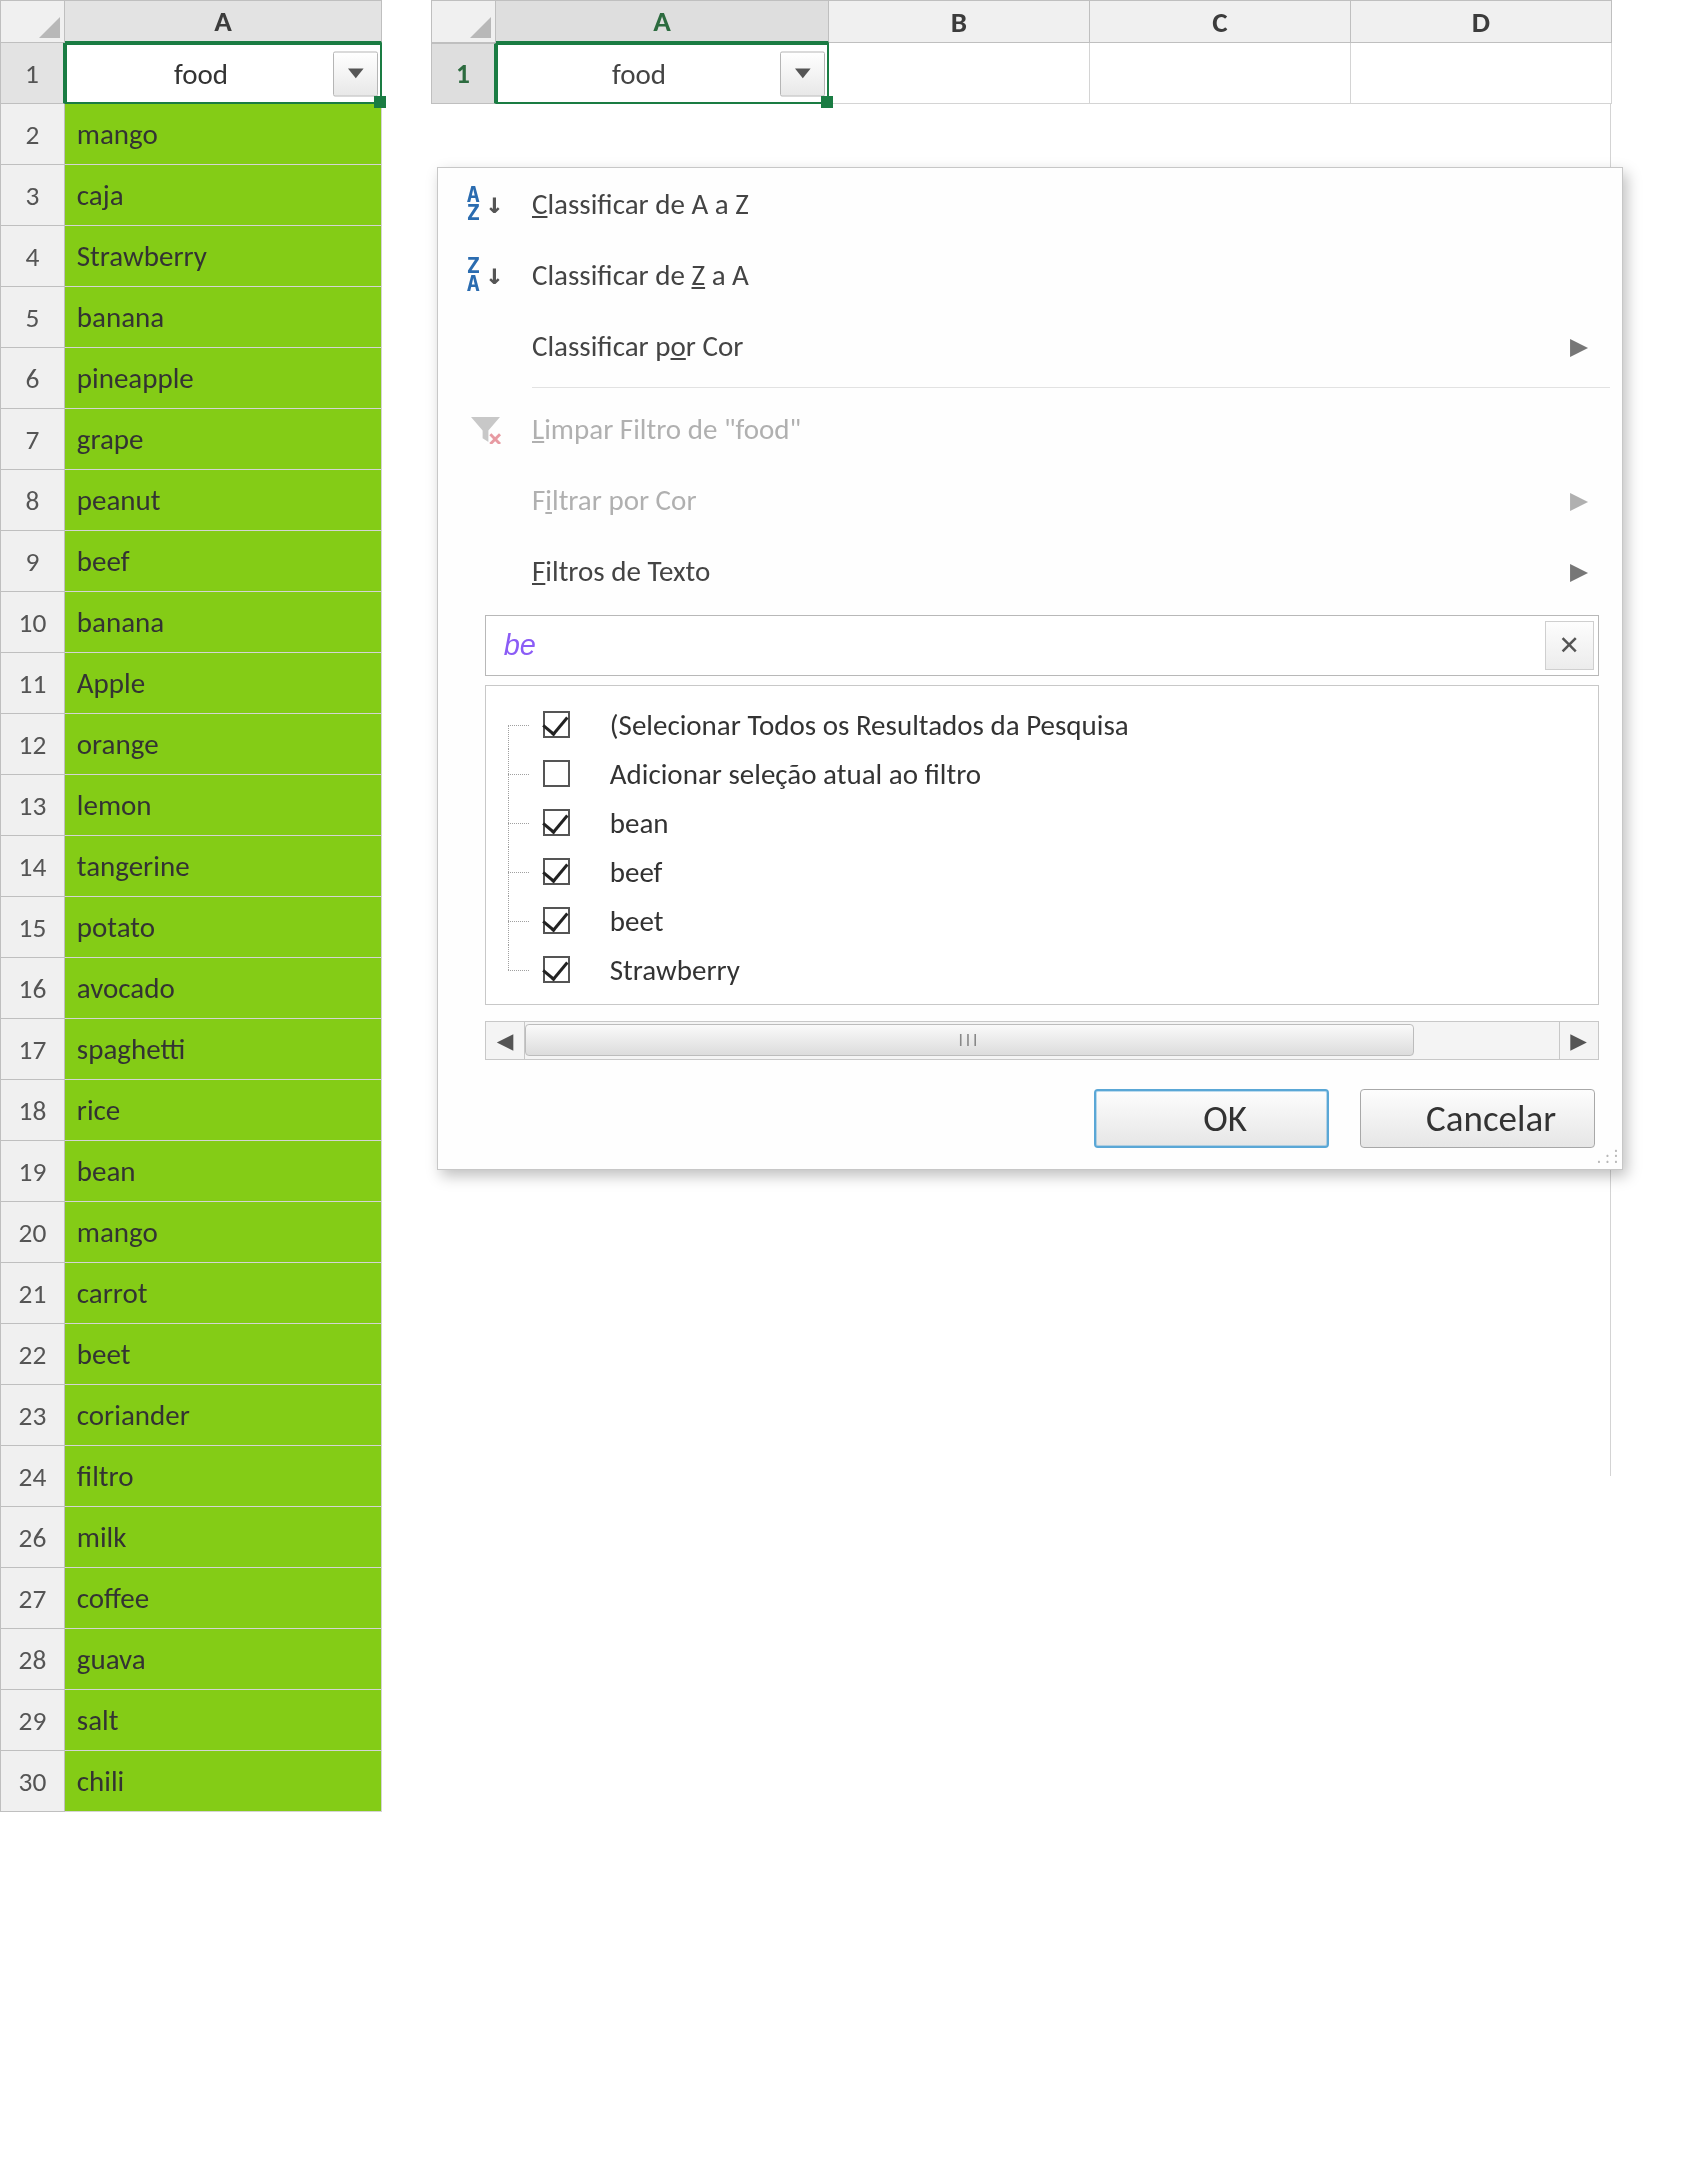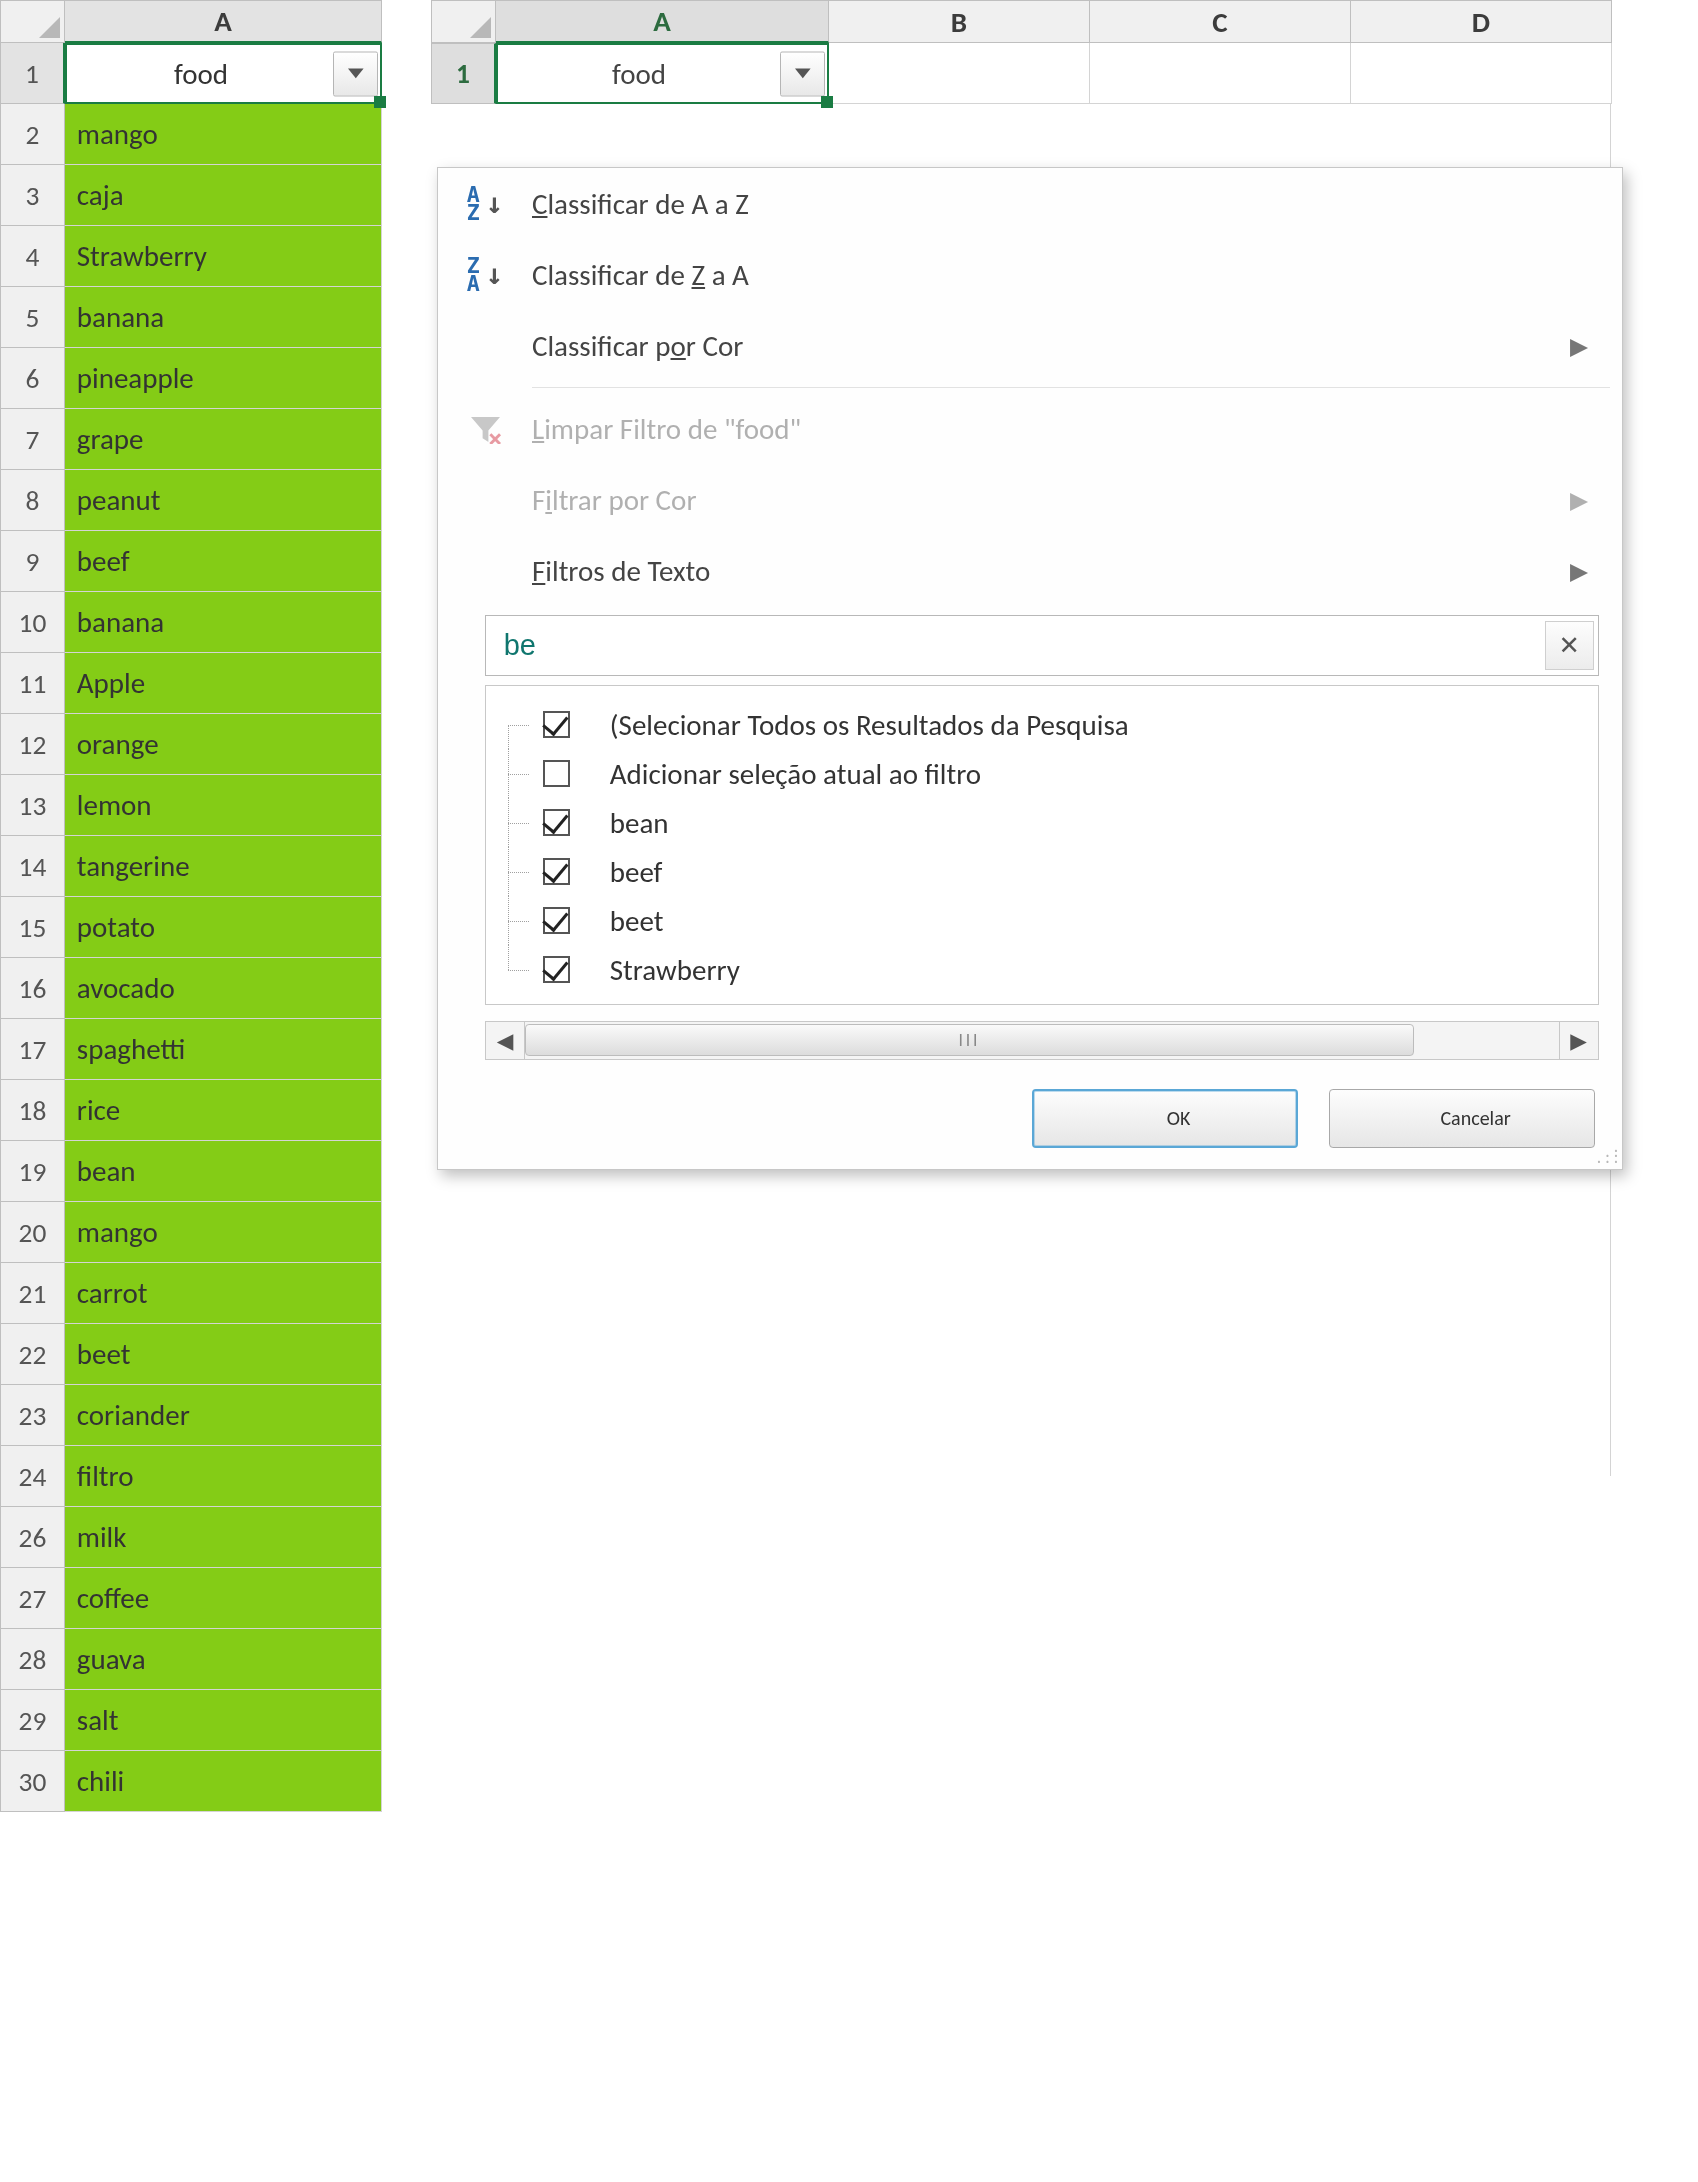--- a/index.html
+++ b/index.html
@@ -181,21 +181,21 @@
 
   .search-wrap{
     margin:7.8px 23.5px 9.8px 47px;
     height:61px;
     border:1px solid #b8b8b8;
     background:#fff;
     display:flex;align-items:center;
     padding:0 3.9px 0 15.7px;
   }
   .search-wrap input{
-    flex:1;border:none;outline:none;font-size:29px;color:#0f766e;background:transparent;
+    flex:1;border:none;outline:none;font-size:29px;color:#8b5cf6;background:transparent;font-style:italic;
   }
   .clear-x{
     width:49px;height:49px;border:1px solid #cfcfcf;background:linear-gradient(#fdfdfd,#ececec);
     display:flex;align-items:center;justify-content:center;font-size:25.5px;color:#555;
   }
 
   .tree-box{
     margin:0 23.5px 0 47px;
     border:1px solid #c8c8c8;
     background:#fff;
@@ -227,23 +227,23 @@
   }
   .hs-btn{ width:39px;height:100%;display:flex;align-items:center;justify-content:center;border-right:1px solid #c8c8c8;color:#555;font-size:21.6px;}
   .hs-btn.r{ border-left:1px solid #c8c8c8;border-right:none;}
   .hs-track{ flex:1;position:relative;height:100%;}
   .hs-thumb{ position:absolute;left:0;top:2.9px;bottom:2.9px;width:86%;background:linear-gradient(#fafafa,#dcdcdc);border:1px solid #bcbcbc;border-radius:3.9px;display:flex;align-items:center;justify-content:center;color:#888;font-size:17.6px;letter-spacing:2.9px;}
 
   .btn-row{
     display:flex;justify-content:flex-end;gap:31px;padding:29px 27.4px 7.8px 0;
   }
   .btn{
-    width:266px;height:59px;border:1px solid var(--btn-border);border-radius:3.9px;
+    width:235px;height:59px;border:1px solid var(--btn-border);border-radius:3.9px;
     background:linear-gradient(#fdfdfd,#e6e6e6);
-    display:flex;align-items:center;justify-content:center;font-size:20px;color:#333;padding-left:28px;
+    display:flex;align-items:center;justify-content:center;font-size:37px;color:#333;padding-left:28px;
   }
   .btn.ok{ border:2px solid var(--ok-border); box-shadow:0 0 0 1px rgba(90,167,214,.4) inset;}
   .resize-grip{
     position:absolute;right:3.9px;bottom:2px;width:23.5px;height:23.5px;color:#b8b8b8;font-size:17.6px;line-height:5.9px;text-align:right;
   }
 
   .right-grid .rg-colA.sel{ background:#dedede; border-bottom:2.9px solid var(--select-green); color:#2c6b3f;}
 </style>
 </head>
 <body>

